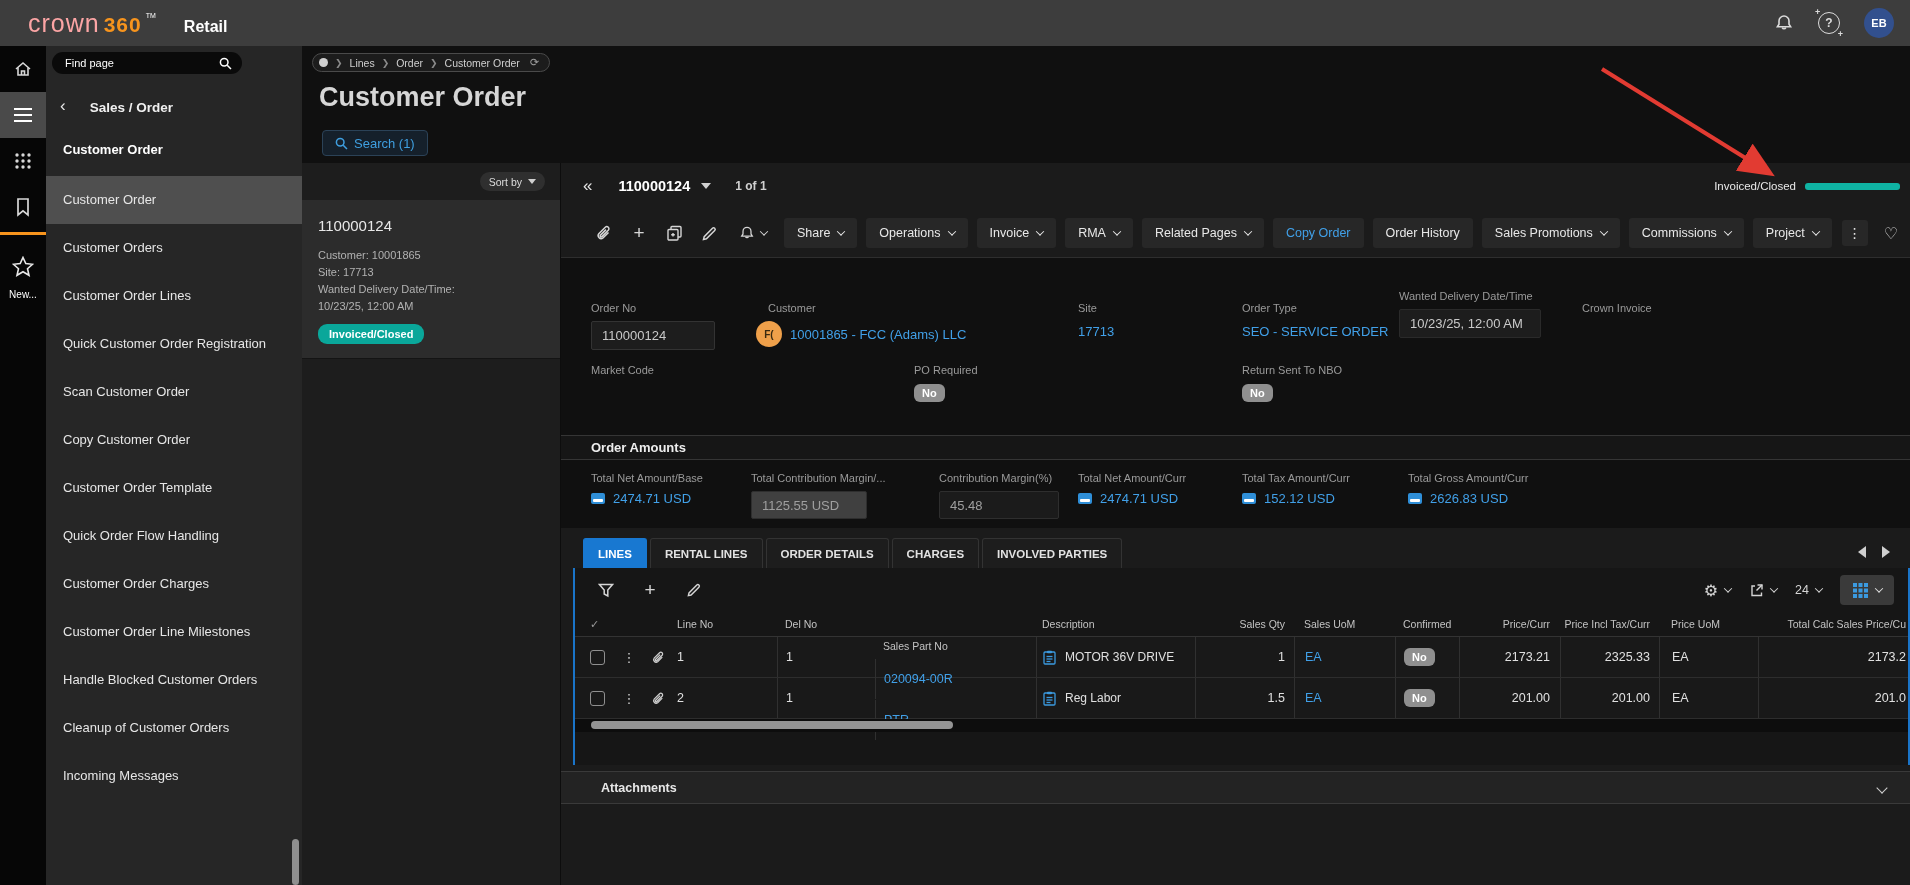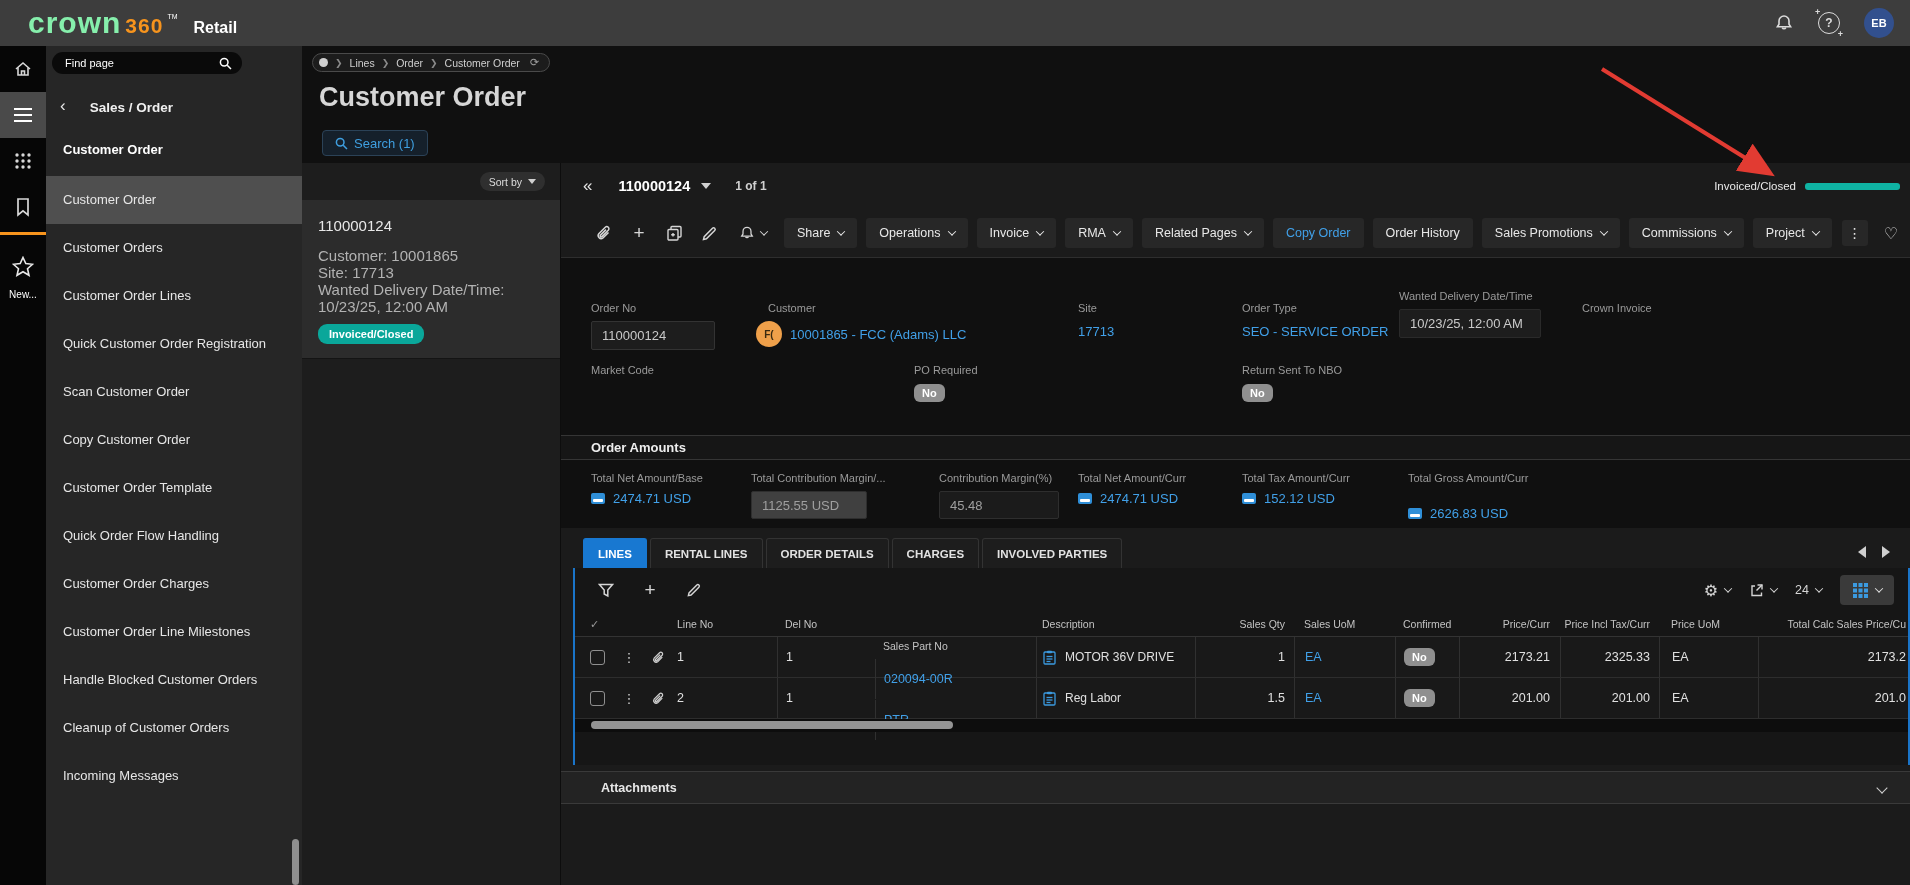--- a/index.html
+++ b/index.html
@@ -3,24 +3,24 @@
 <meta charset="utf-8">
 <style>
   * { margin:0; padding:0; box-sizing:border-box; }
   html,body { width:1910px; height:885px; overflow:hidden; background:#1b1b1b;
     font-family:"Liberation Sans","DejaVu Sans",sans-serif; color:#e4e4e4; }
   .app { position:relative; width:1910px; height:885px; }
 
   
   .topbar { height:46px; background:#3d3d3d; display:flex; align-items:center; padding:0 16px 0 28px; position:relative; z-index:5;}
   .brand { display:flex; align-items:baseline; gap:4px; }
-  .brand-word { color:#86efac; font-weight:700; font-size:30px; letter-spacing:1px; }
+  .brand-word { color:#fca5a5; font-weight:400; font-size:25px; letter-spacing:1px; }
   .brand-num  { color:#f7941d; font-weight:700; font-size:21px; letter-spacing:1px; line-height:1;}
   .brand-tm { color:#fff; font-size:7px; vertical-align:top; position:relative; top:-14px; }
-  .brand-product { color:#fff; font-size:16px; font-weight:600; margin-left:12px; }
+  .brand-product { color:#fff; font-size:16px; font-weight:600; margin-left:24px; }
   .top-right { margin-left:auto; display:flex; align-items:center; gap:24px; }
   .icon-btn { background:none; border:none; color:#dcdcdc; cursor:pointer; display:flex; align-items:center; justify-content:center; }
   .help-circle { width:22px; height:22px; border:1.6px solid #dcdcdc; border-radius:50%; display:flex; align-items:center; justify-content:center; font-size:12px; font-weight:700; position:relative;}
   .help-circle .pl1{position:absolute; top:-6px; left:-4px; font-size:9px;}
   .help-circle .pl2{position:absolute; bottom:-6px; right:-4px; font-size:9px;}
   .avatar { width:30px; height:30px; border-radius:50%; background:#32508e; color:#fff; font-size:11px; font-weight:700; display:flex; align-items:center; justify-content:center; }
 
   .body-row { display:flex; height:839px; }
 
   
@@ -56,21 +56,21 @@
   .search-btn { position:absolute; left:20px; top:84px; height:26px; background:#15202b; border:1px solid #2b4257; border-radius:4px; color:#3f9fe0; font-size:13px; display:flex; align-items:center; gap:6px; padding:0 12px; cursor:pointer; font-family:inherit; }
 
   .content-row { flex:1; display:flex; }
 
   
   .list-panel { width:258px; flex:none; background:#1d1d1d; position:relative; }
   .sort-row { height:37px; display:flex; align-items:center; justify-content:flex-end; padding-right:15px; }
   .sort-pill { background:#2f2f2f; border-radius:10px; height:19px; padding:0 9px; display:flex; align-items:center; gap:6px; font-size:10.5px; color:#dddddd; cursor:pointer; }
   .record-card { background:#2c2c2c; border-bottom:1px solid #141414; padding:17px 16px 14px 16px; cursor:pointer; }
   .record-card .rc-title { font-size:15px; color:#e8e8e8; margin-bottom:13px; }
-  .record-card .rc-line { font-size:15px; color:#b2b2b2; line-height:17px; }
+  .record-card .rc-line { font-size:11px; color:#b2b2b2; line-height:17px; }
   .rc-badge { display:inline-block; margin-top:9px; background:#0aa79a; color:#fff; font-size:11px; font-weight:700; padding:4px 11px; border-radius:9px; }
 
   
   .main { flex:1; position:relative; background:#1b1b1b; border-left:1px solid #0d0d0d; }
 
   .rec-nav { position:absolute; top:0; left:0; right:0; height:46px; display:flex; align-items:center; padding-left:22px; }
   .rn-collapse { font-size:17px; color:#e6e6e6; cursor:pointer; }
   .rn-order { font-size:14.5px; font-weight:700; color:#fff; margin-left:26px; cursor:pointer; }
   .caret { width:0; height:0; border-left:5px solid transparent; border-right:5px solid transparent; border-top:6px solid #d0d0d0; display:inline-block; margin-left:11px; }
   .rn-pos { font-size:12px; font-weight:700; color:#d0d0d0; margin-left:24px; }
@@ -438,21 +438,21 @@
             </div>
             <div class="fld" style="left:681px;top:12px;">
               <div class="flabel">Total Tax Amount/Curr</div>
               <div class="fval link" style="margin-top:7px;">
                 <span class="money-ic"></span>
                 <span>152.12 USD</span>
               </div>
             </div>
             <div class="fld" style="left:847px;top:12px;">
               <div class="flabel">Total Gross Amount/Curr</div>
-              <div class="fval link" style="margin-top:22px;">
+              <div class="fval link" style="margin-top:7px;">
                 <span class="money-ic"></span>
                 <span>2626.83 USD</span>
               </div>
             </div>
           </div>
 
           <div class="tabs">
             <button class="tab active">LINES</button>
             <button class="tab">RENTAL LINES</button>
             <button class="tab">ORDER DETAILS</button>

